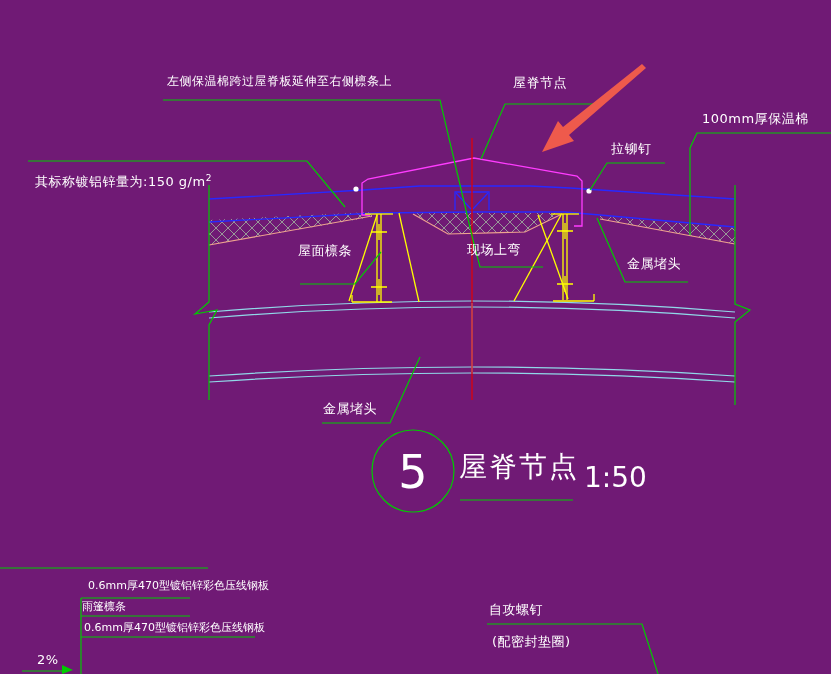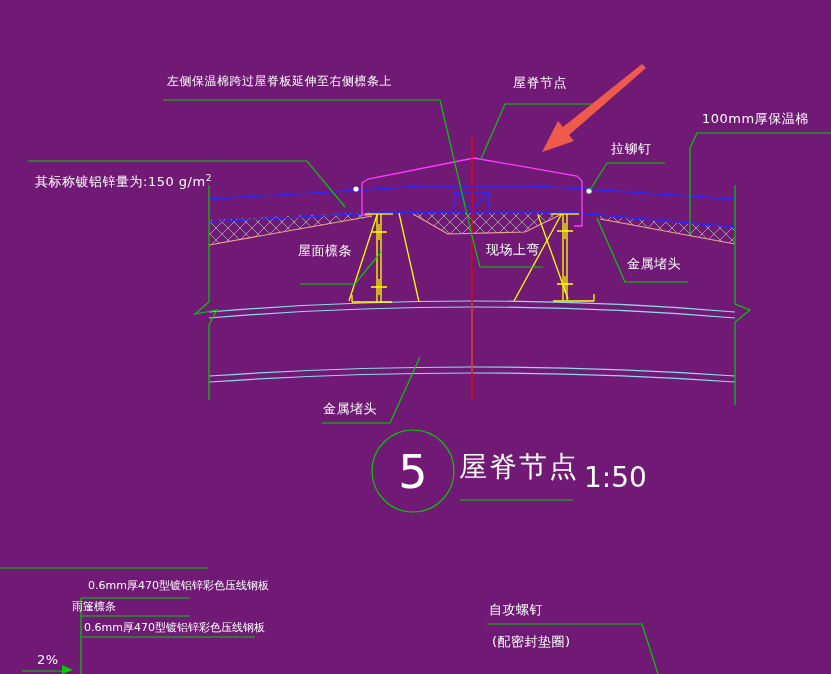--- a/index.html
+++ b/index.html
@@ -141,30 +141,30 @@
 
   <div class="lbl" style="left:611px;top:142px;">拉铆钉</div>
 
 
   <div class="lbl" style="left:35px;top:173px;">
     <span>其标称镀铝锌量为:150 g/m</span><sup>2</sup>
   </div>
 
   <div class="lbl" style="left:298px;top:244px;">屋面檩条</div>
 
-  <div class="lbl" style="left:486px;top:243px;">现场上弯</div>
+  <div class="lbl" style="left:467px;top:243px;">现场上弯</div>
 
   <div class="lbl" style="left:627px;top:257px;">金属堵头</div>
 
   <div class="lbl" style="left:323px;top:402px;">金属堵头</div>
 
   <div class="title-num">5</div>
   <div class="title-name">屋脊节点</div>
   <div class="title-scale">1:50</div>
 
   <div class="lbl sm" style="left:88px;top:580px;">0.6mm厚470型镀铝锌彩色压线钢板</div>
-  <div class="lbl sm" style="left:72px;top:601px;">雨篷檩条</div>
+  <div class="lbl sm" style="left:82px;top:601px;">雨篷檩条</div>
   <div class="lbl sm" style="left:84px;top:622px;">0.6mm厚470型镀铝锌彩色压线钢板</div>
   <div class="lbl" style="left:37px;top:653px;">2%</div>
   <div class="lbl" style="left:489px;top:603px;">自攻螺钉</div>
   <div class="lbl" style="left:486px;top:635px;margin-left:6px;">(配密封垫圈)</div>
 
 </div>
 
 </body></html>

